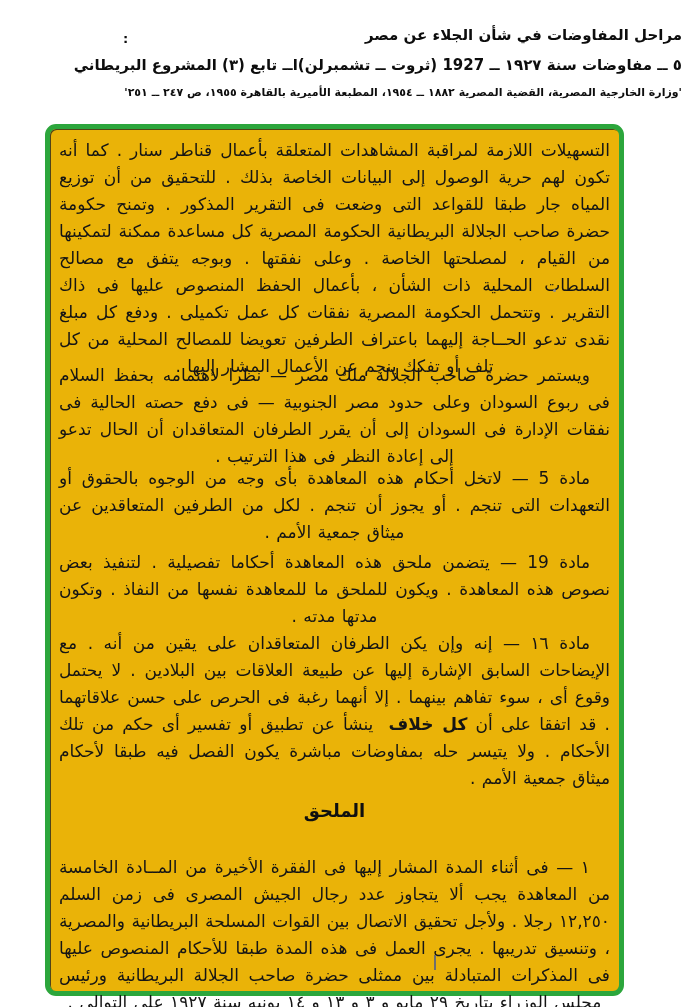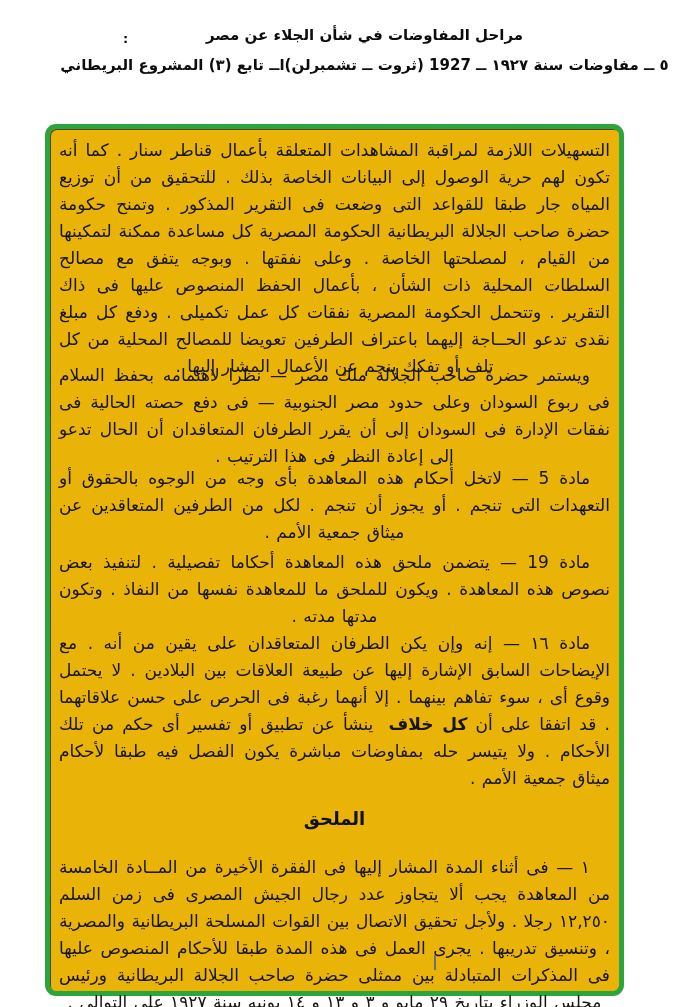--- a/index.html
+++ b/index.html
@@ -10,21 +10,21 @@
   .page {
     position: relative;
     width: 682px;
     height: 1007px;
     background: #ffffff;
     color: #141414;
     font-family: "DejaVu Sans", sans-serif;
     overflow: hidden;
   }
   
-  .h-line { position: absolute; right: 0; left: 0; text-align: center; font-weight: 700; color: #0d0d0d; padding-left: 47px; }
+  .h-line { position: absolute; right: 0; left: 0; text-align: right; font-weight: 700; color: #0d0d0d; padding-left: 47px; }
   .h-colon {
     position: absolute; left: 123px; top: 31px;
     font-weight: 700; font-size: 13px; color: #0d0d0d;
   }
   .h-title    { top: 26px;  font-size: 15px; letter-spacing: .2px; }
   .h-subtitle { top: 56px;  font-size: 15px; letter-spacing: .2px; }
   .h-source   { top: 86px;  font-size: 11px; letter-spacing: .1px; }
   
   .frame {
     position: absolute;
@@ -51,21 +51,21 @@
   .para b { font-weight: 700; margin-left: 7px; }
   .indent { text-indent: 20px; }
   .p1  { top: 8px;   }
   .p2  { top: 233px; }
   .a14 { top: 336px; }
   .a15 { top: 420px; }
   .a16 { top: 501px; }
   .annex-h {
     position: absolute;
     top: 663px; right: 0; left: 0;
-    margin: 16px;
+    margin: 8px;
     text-align: center;
     font-size: 18px;
     font-weight: 700;
     color: #101010;
   }
   .item1 { top: 725px; }
   
   .artifact-tick {
     position: absolute; left: 434px; top: 955px;
     width: 2px; height: 15px; background: #6f6f6f;
@@ -76,20 +76,21 @@
   }
 </style>
 </head>
 <body>
 
 <div class="page">
 
   <span class="h-colon">:</span>
   <div class="h-line h-title">مراحل المفاوضات في شأن الجلاء عن مصر</div>
   <div class="h-line h-subtitle">٥ ــ مفاوضات سنة ١٩٢٧ ــ 1927 (ثروت ــ تشمبرلن)اــ تابع (٣) المشروع البريطاني</div>
+  <div class="h-line h-source">'وزارة الخارجية المصرية، القضية المصرية ١٨٨٢ ــ ١٩٥٤، المطبعة الأميرية بالقاهرة ١٩٥٥، ص ٢٤٧ ــ ٢٥١'</div>
 
   <div class="frame" style="border-color: rgb(44, 166, 60);">
     <p class="para last-center p1">التسهيلات اللازمة لمراقبة المشاهدات المتعلقة بأعمال قناطر سنار . كما أنه تكون لهم حرية الوصول إلى البيانات الخاصة بذلك . للتحقيق من أن توزيع المياه جار طبقا للقواعد التى وضعت فى التقرير المذكور . وتمنح حكومة حضرة صاحب الجلالة البريطانية الحكومة المصرية كل مساعدة ممكنة لتمكينها من القيام ، لمصلحتها الخاصة . وعلى نفقتها . وبوجه يتفق مع مصالح السلطات المحلية ذات الشأن ، بأعمال الحفظ المنصوص عليها فى ذاك التقرير . وتتحمل الحكومة المصرية نفقات كل عمل تكميلى . ودفع كل مبلغ نقدى تدعو الحــاجة إليهما باعتراف الطرفين تعويضا للمصالح المحلية من كل تلف أو تفكك ينجم عن الأعمال المشار إليها .</p>
     <p class="para last-center indent p2">ويستمر حضرة صاحب الجلالة ملك مصر — نظرا لاهتمامه بحفظ السلام فى ربوع السودان وعلى حدود مصر الجنوبية — فى دفع حصته الحالية فى نفقات الإدارة فى السودان إلى أن يقرر الطرفان المتعاقدان أن الحال تدعو إلى إعادة النظر فى هذا الترتيب .</p>
     <p class="para last-center indent a14">مادة 5 — لاتخل أحكام هذه المعاهدة بأى وجه من الوجوه بالحقوق أو التعهدات التى تنجم . أو يجوز أن تنجم . لكل من الطرفين المتعاقدين عن ميثاق جمعية الأمم .</p>
     <p class="para last-center indent a15">مادة 19 — يتضمن ملحق هذه المعاهدة أحكاما تفصيلية . لتنفيذ بعض نصوص هذه المعاهدة . ويكون للملحق ما للمعاهدة نفسها من النفاذ . وتكون مدتها مدته .</p>
     <p class="para indent a16"><span>مادة ١٦ — إنه وإن يكن الطرفان المتعاقدان على يقين من أنه . مع الإيضاحات السابق الإشارة إليها عن طبيعة العلاقات بين البلادين . لا يحتمل وقوع أى ، سوء تفاهم بينهما . إلا أنهما رغبة فى الحرص على حسن علاقاتهما . قد اتفقا على أن </span><b>كل خلاف</b><span> ينشأ عن تطبيق أو تفسير أى حكم من تلك الأحكام . ولا يتيسر حله بمفاوضات مباشرة يكون الفصل فيه طبقا لأحكام ميثاق جمعية الأمم .</span></p>
     <h2 class="annex-h">الملحق</h2>
     <p class="para last-center indent item1">١ — فى أثناء المدة المشار إليها فى الفقرة الأخيرة من المــادة الخامسة من المعاهدة يجب ألا يتجاوز عدد رجال الجيش المصرى فى زمن السلم ١٢,٢٥٠ رجلا . ولأجل تحقيق الاتصال بين القوات المسلحة البريطانية والمصرية ، وتنسيق تدريبها . يجرى العمل فى هذه المدة طبقا للأحكام المنصوص عليها فى المذكرات المتبادلة بين ممثلى حضرة صاحب الجلالة البريطانية ورئيس مجلس الوزراء بتاريخ ٢٩ مايو و ٣ و ١٣ و ١٤ يونيه سنة ١٩٢٧ على التوالى .</p>
   </div>

